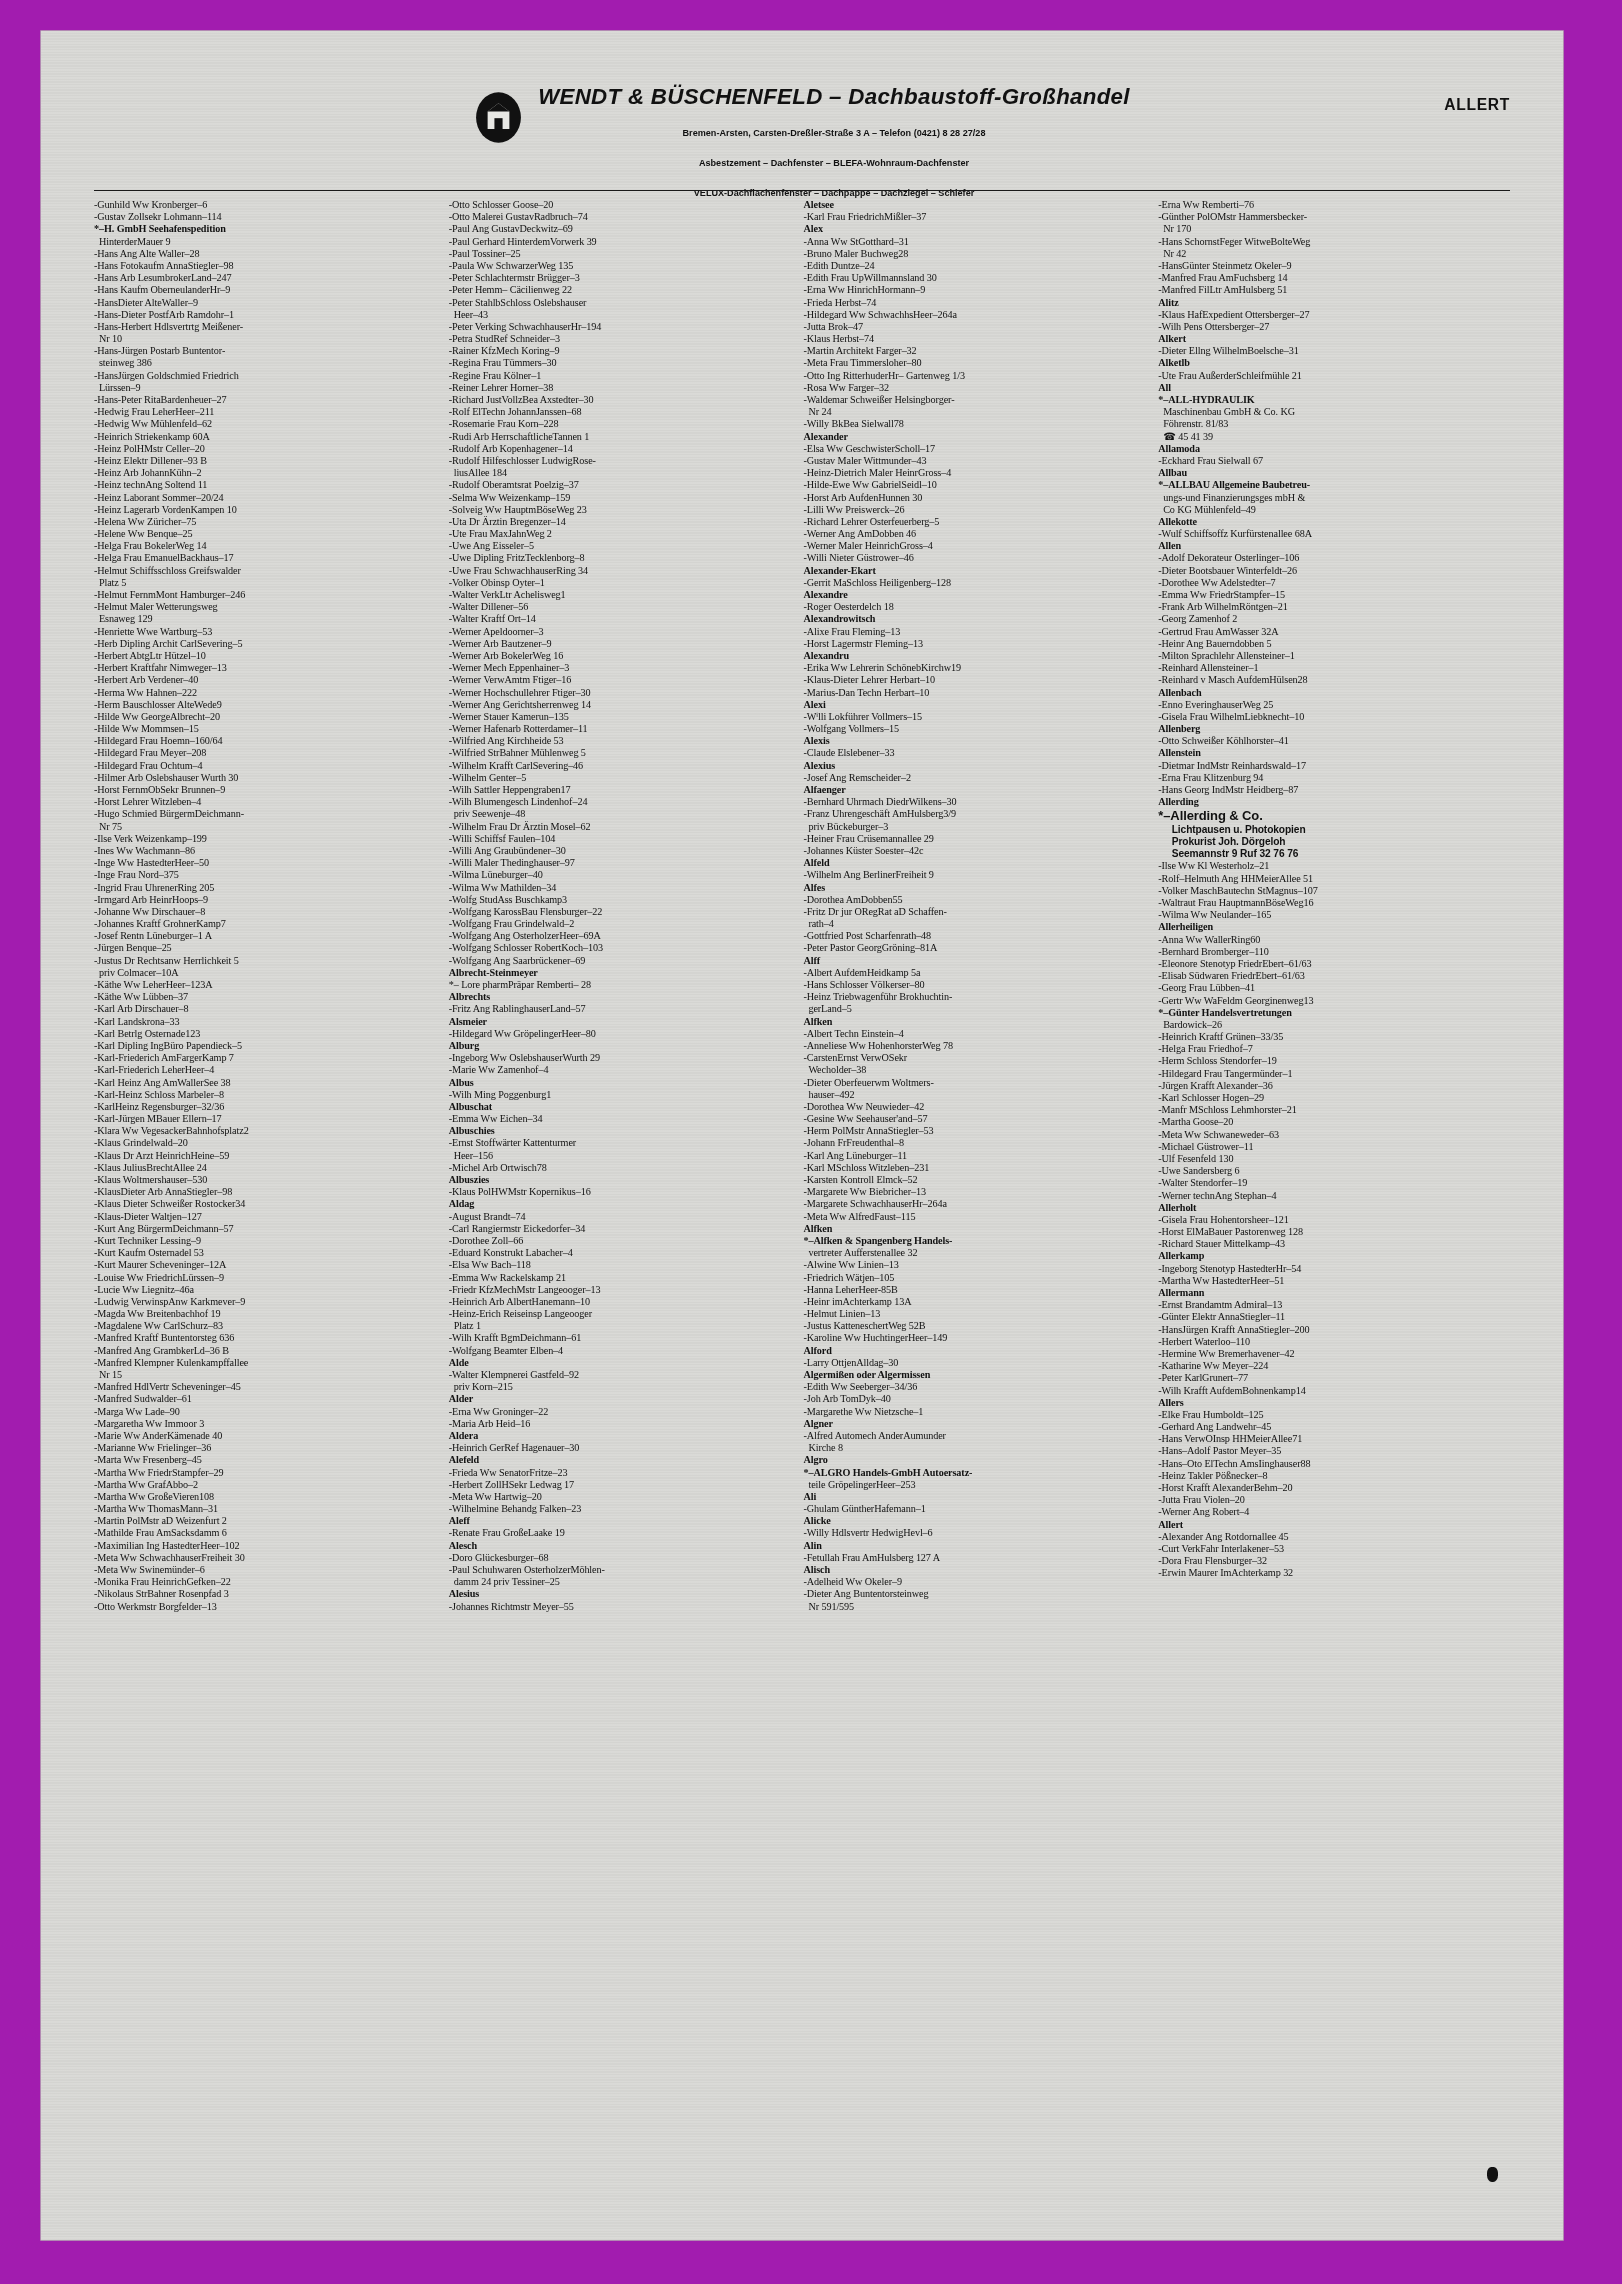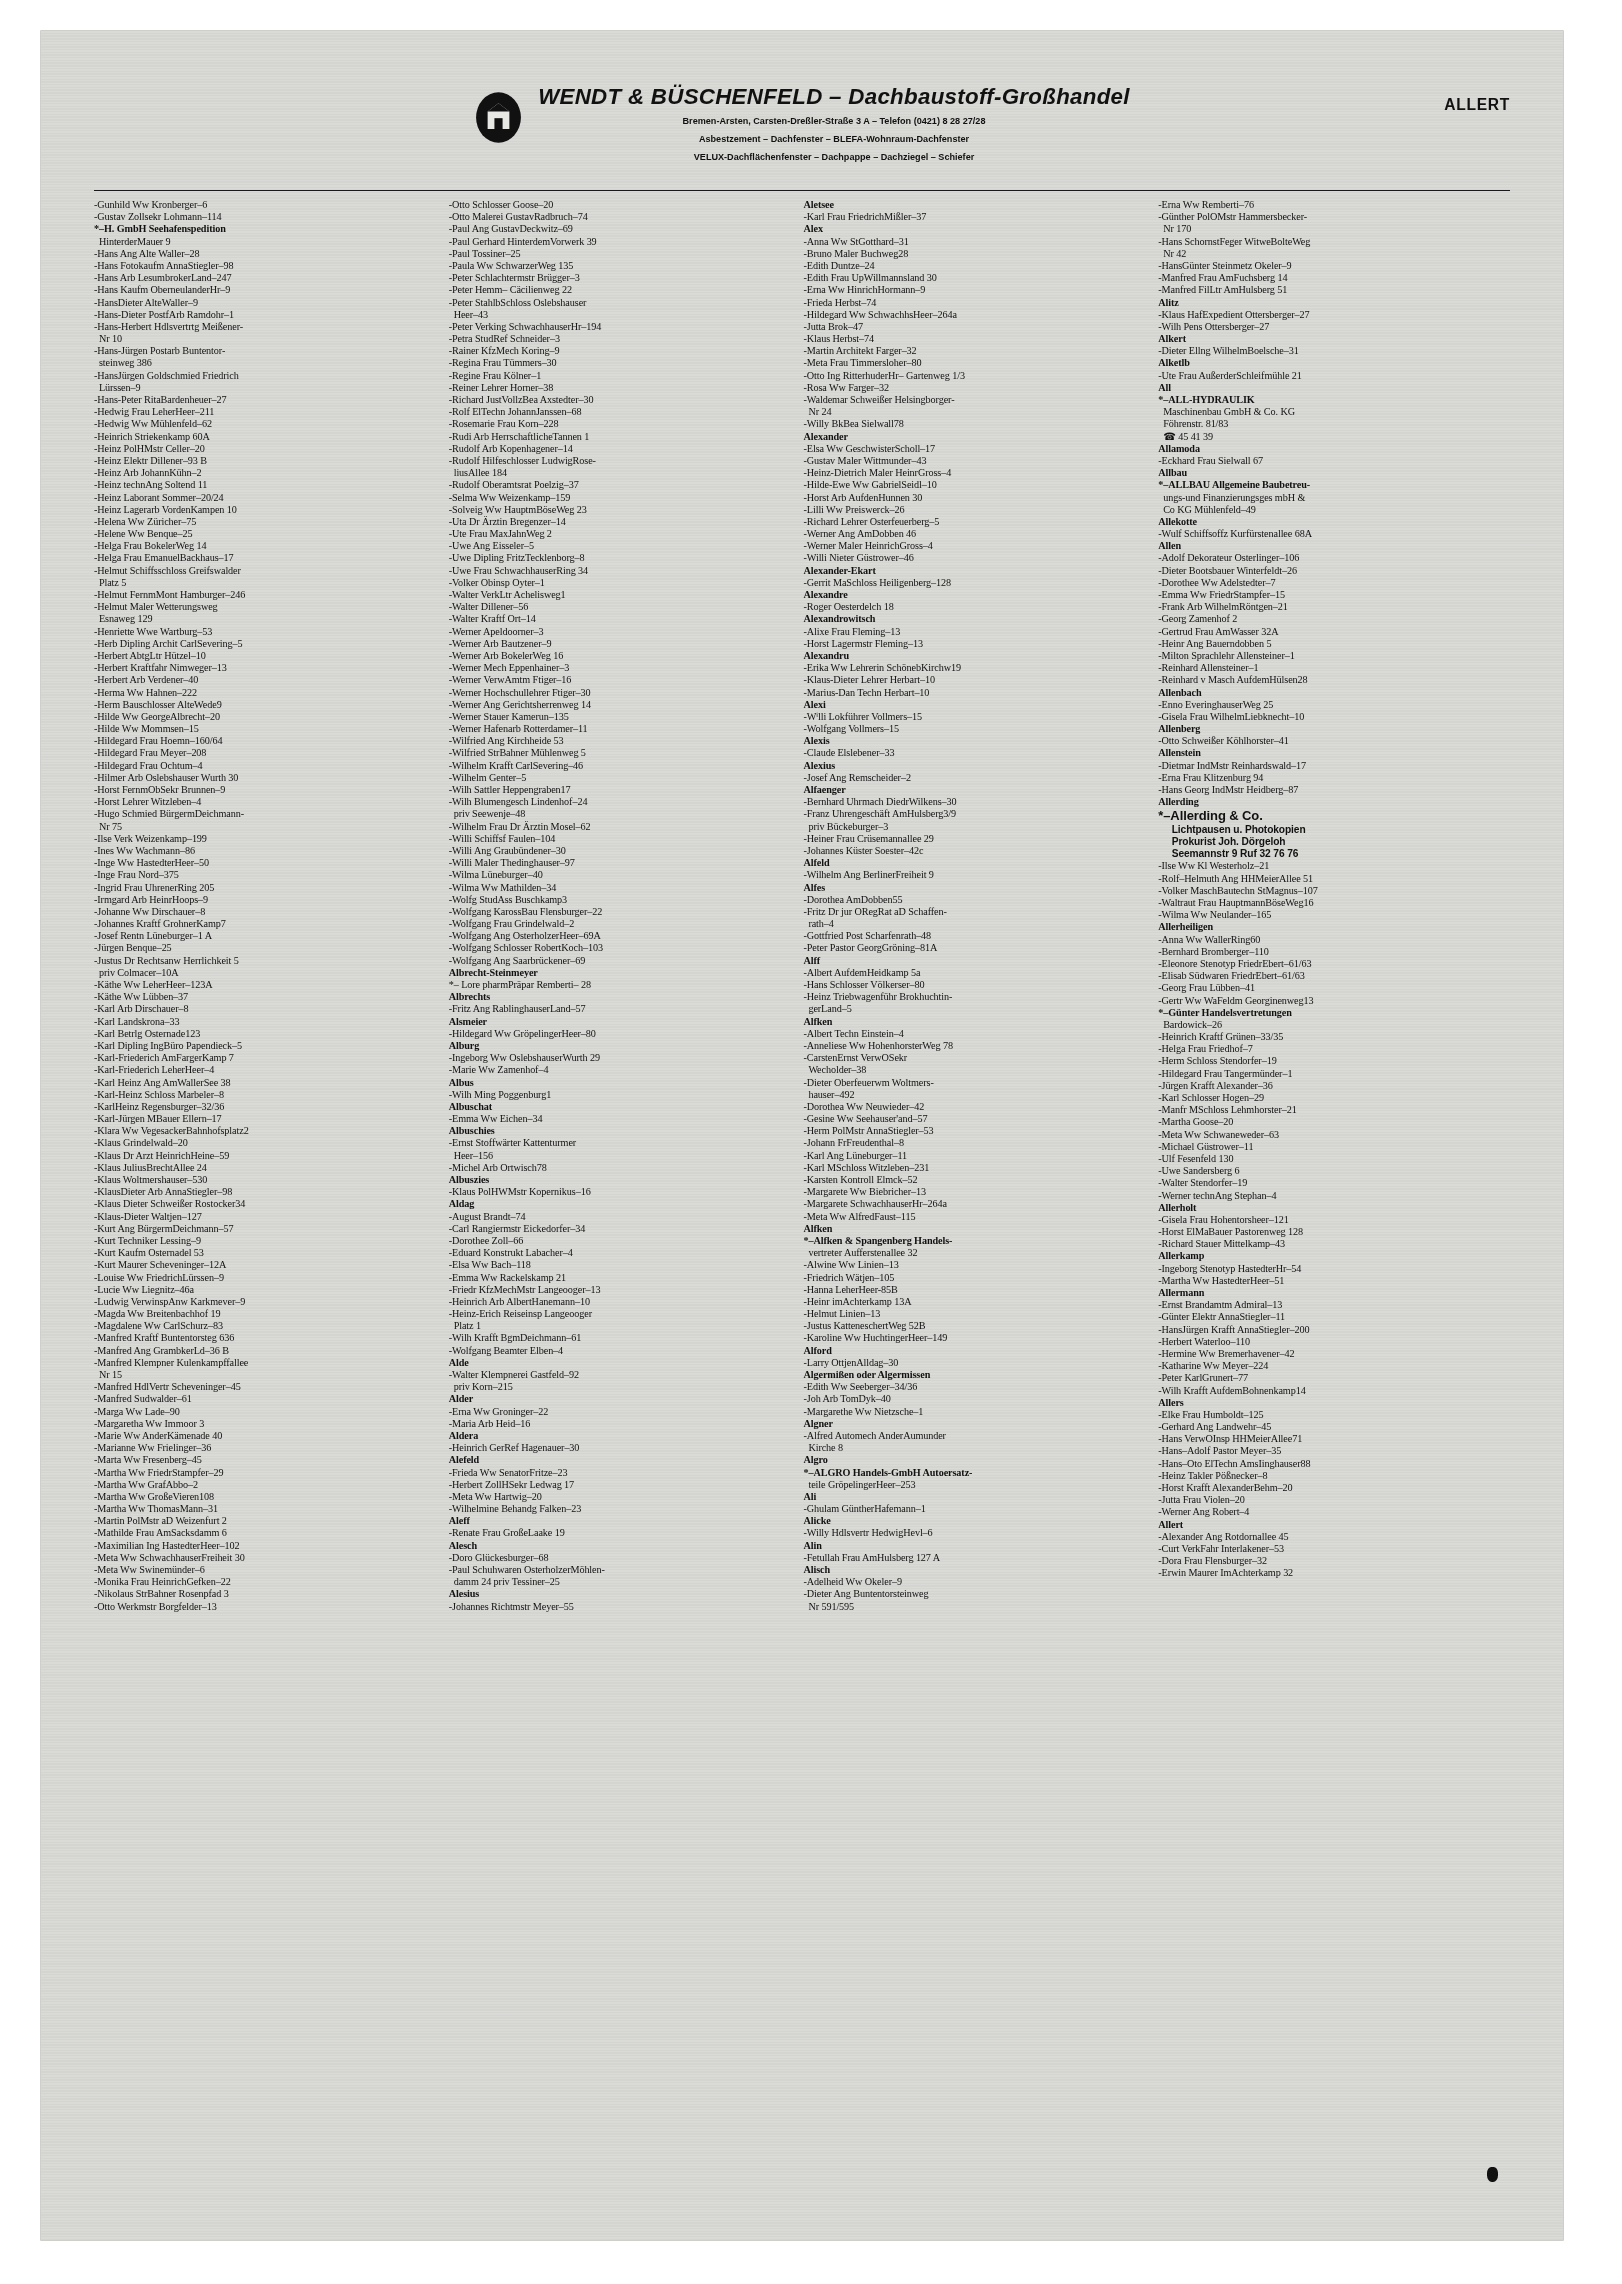--- a/index.html
+++ b/index.html
@@ -1,20 +1,20 @@
 <!DOCTYPE html>
 <html style="font-size:10.8px"><head>
 <meta charset="utf-8">
 <style>
   html,body{margin:0;padding:0;background:#000;}
   body{font-family:"Liberation Serif", serif;}
   .page{
     position:relative;
     width:1622px;height:2284px;
-    background:#ffffff;
+    background:#a21caf;
     overflow:hidden;
   }
   .sheet{
     position:absolute;
     left:41px;top:31px;
     width:1522px;height:2209px;
     background:#d9d9d6;
     box-shadow:0 0 0 0.7px #b9b9b4;
   }
   .sheet:before{
@@ -37,21 +37,21 @@
   .hdr-text{flex:none;text-align:center;}
   .firm{
     font-family:"Liberation Sans", sans-serif;
     font-weight:bold;font-style:italic;
     font-size:22.3px;letter-spacing:0.3px;color:#111;
     white-space:nowrap;
   }
   .firm-sub{
     font-family:"Liberation Sans", sans-serif;
     font-size:9.1px;font-weight:bold;color:#111;line-height:1.45;
-    margin-top:5px;white-space:nowrap;
+    margin-top:17px;white-space:nowrap;
   }
   .allert{
     position:absolute;right:53px;top:65px;
     font-family:"Liberation Sans", sans-serif;
     font-weight:bold;font-size:15.6px;letter-spacing:0.7px;color:#111;
   }
   .rule{
     position:absolute;left:53px;right:53px;top:159px;
     border-top:1.4px solid #1a1a1a;
   }

